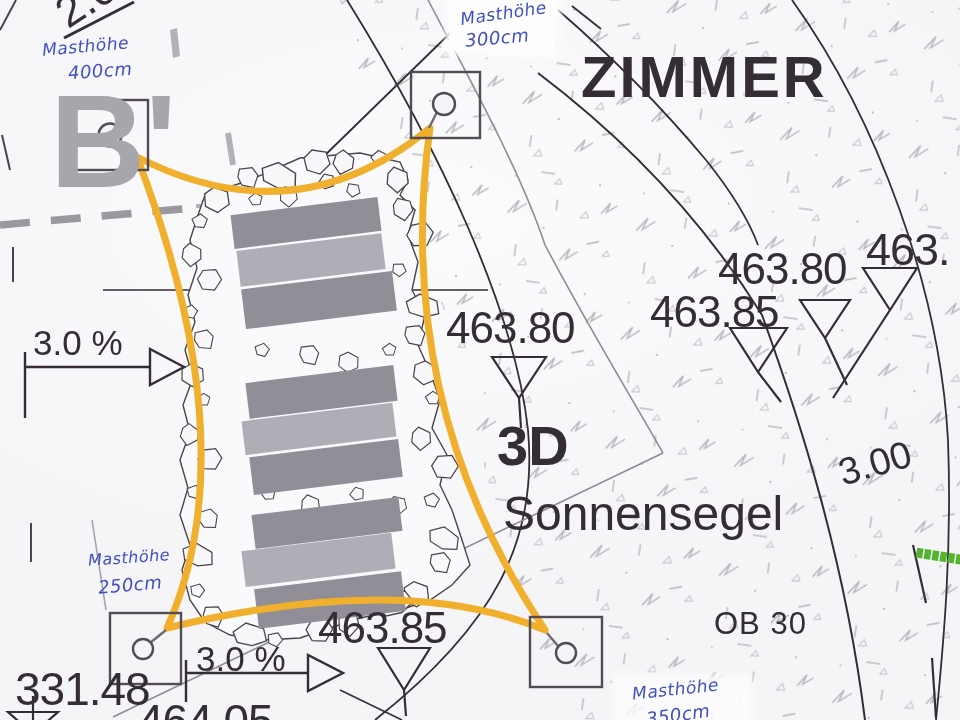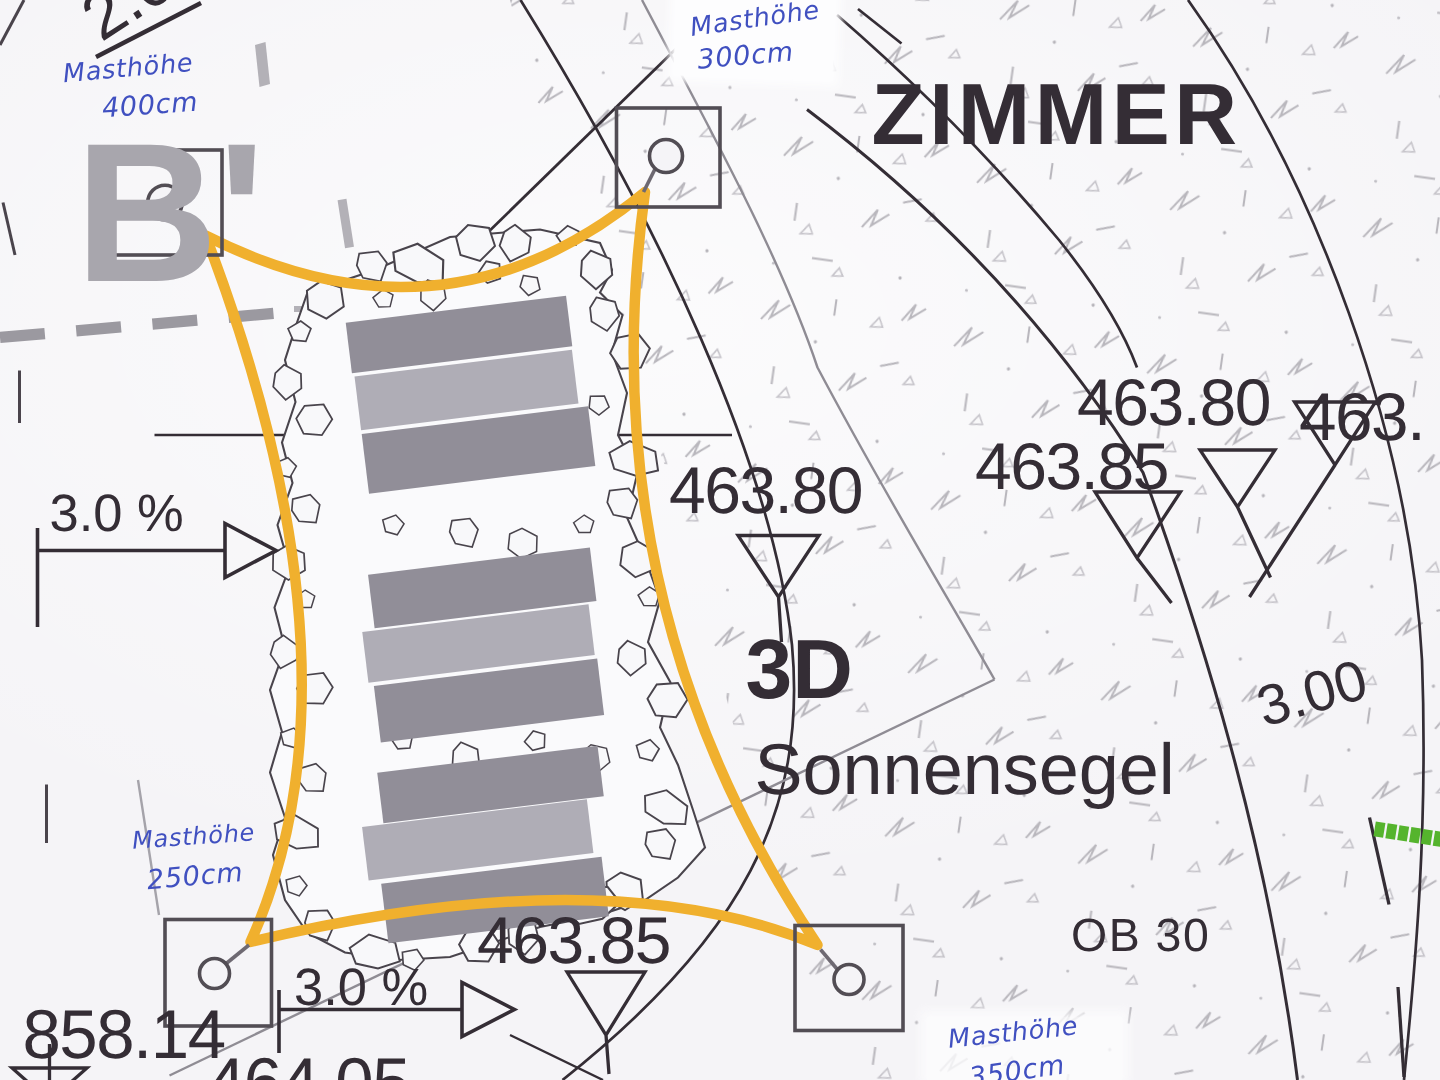--- a/index.html
+++ b/index.html
@@ -23,21 +23,21 @@
         letter-spacing:.5px;}
   .patch{position:absolute;background:#fdfdfe;box-shadow:0 0 6px 4px #fdfdfe;}
   .title{left:581px;top:16px;font-size:58px;font-weight:700;letter-spacing:3px;margin-top:32px;}
   .bmark{left:50px;top:76px;font-size:132px;font-weight:700;color:var(--graytext);}
   .lbl3d{left:497px;top:418px;font-size:56px;font-weight:bold;}
   .lblsegel{left:503px;top:490px;font-size:48px;}
   .ob{left:714px;top:608px;font-size:31px;letter-spacing:1px;}
   .e-center{left:446px;top:306px;font-size:44px;}
   .e-r80{left:718px;top:247px;font-size:44px;}
   .e-r85{left:650px;top:290px;font-size:44px;}
-  .e-redge{left:866px;top:227px;font-size:45px;margin-top:28px;}
+  .e-redge{left:866px;top:227px;font-size:45px;}
   .e-bc{left:318px;top:606px;font-size:44px;}
   .e-bl{left:15px;top:666px;font-size:46px;}
   .e-be{left:138px;top:698px;font-size:46px;}
   .slope-l{left:33px;top:325px;font-size:35px;}
   .slope-b{left:196px;top:641px;font-size:35px;}
   .dim300{left:838px;top:444px;font-size:38px;transform:rotate(-16deg);}
   .dim20{left:55px;top:-22px;font-size:44px;transform:rotate(-33deg);}
   .hand.n1a{left:42px;top:38px;font-size:17px;transform:rotate(-5deg);}
   .hand.n1b{left:68px;top:62px;font-size:18px;transform:rotate(-4deg);}
   .hand.n2a{left:460px;top:5px;font-size:17px;transform:rotate(-8deg);}
@@ -252,21 +252,21 @@
 <div class="t bmark">B'</div>
 <div class="t lbl3d">3D</div>
 <div class="t lblsegel">Sonnensegel</div>
 <div class="t ob">OB 30</div>
 
 <div class="t num e-center">463.80</div>
 <div class="t num e-r80">463.80</div>
 <div class="t num e-r85">463.85</div>
 <div class="t num e-redge">463.</div>
 <div class="t num e-bc">463.85</div>
-<div class="t num e-bl">858.14</div>
+<div class="t num e-bl">331.48</div>
 <div class="t num e-be">464.05</div>
 
 <div class="t slope-l">3.0 %</div>
 <div class="t slope-b">3.0 %</div>
 <div class="t dim300">3.00</div>
 <div class="t dim20">2.0</div>
 
 <div class="t hand n1a">Masthöhe</div>
 <div class="t hand n1b">400cm</div>
 <div class="t hand n2a">Masthöhe</div>

